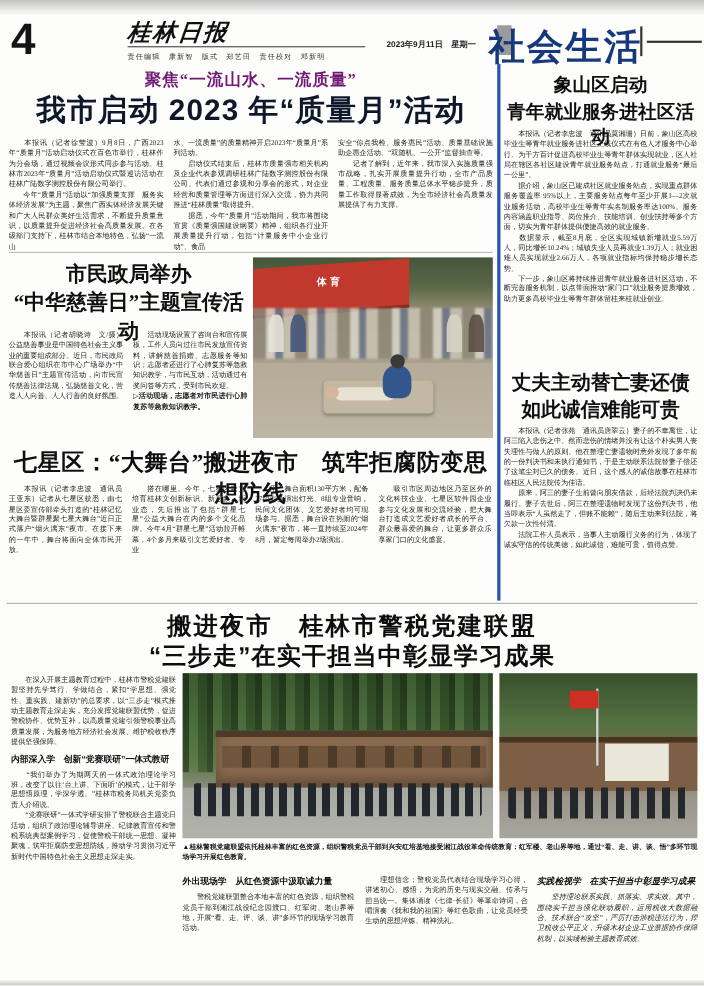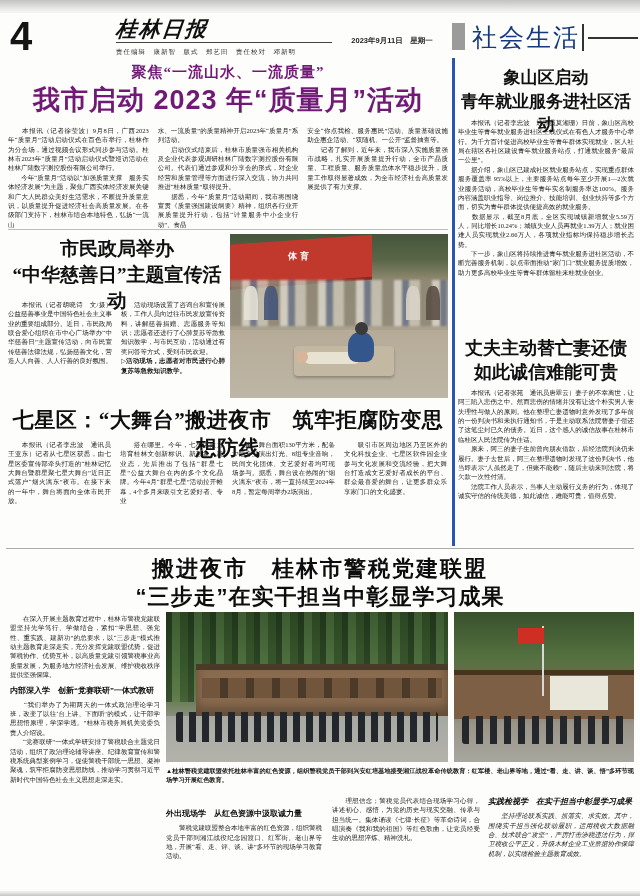--- a/index.html
+++ b/index.html
@@ -12,30 +12,30 @@
   .pagenum{position:absolute;left:10px;top:16px;font-family:"Liberation Sans",sans-serif;
         font-weight:900;font-size:40px;line-height:1;color:#141414;}
   .masthead{position:absolute;left:116px;top:15px;font-size:21px;font-weight:bold;font-style:italic;
         letter-spacing:2px;transform:skewX(-6deg);color:#101010;}
   .head-rule{position:absolute;left:116px;top:42px;width:216px;height:1px;background:#444;}
   .dateline{position:absolute;left:336px;top:36px;width:112px;font-family:"Liberation Sans",sans-serif;
         font-size:7.5px;font-weight:bold;color:#222;text-align:center;}
   .staffline{position:absolute;left:116px;top:48px;font-family:"Liberation Sans",sans-serif;
         font-size:6.5px;letter-spacing:1px;color:#333;}
   .grayblock{position:absolute;left:452px;top:23px;width:13px;height:27px;background:#9b9b9b;}
-  .sectiontitle{position:absolute;left:472px;top:21px;font-family:"Liberation Sans",sans-serif;
-        font-weight:400;font-size:25px;letter-spacing:2px;color:#16387c;}
+  .sectiontitle{position:absolute;left:444px;top:21px;font-family:"Liberation Sans",sans-serif;
+        font-weight:700;font-size:33px;letter-spacing:2px;color:#16387c;}
   .bracket-v{position:absolute;left:582px;top:24px;width:2px;height:27px;background:#333;}
   .bracket-h{position:absolute;left:588px;top:37px;width:50px;height:1.5px;background:#333;}
   .divider-v{position:absolute;left:452px;top:58px;width:3px;height:488px;background:#2b55b0;}
   
   .kicker{position:absolute;left:8px;top:63px;width:440px;text-align:center;
         font-weight:bold;font-size:15px;letter-spacing:1px;color:#701a75;}
   .headline-main{position:absolute;left:8px;top:82px;width:440px;text-align:center;
-        font-family:"Liberation Sans",sans-serif;font-weight:900;font-size:27px;letter-spacing:1px;color:#701a75;}
+        font-family:"Liberation Sans",sans-serif;font-weight:900;font-size:27px;letter-spacing:1px;color:#0f172a;}
   .bodycol{font-size:6.5px;line-height:1.44;text-align:justify;white-space:pre-line;
         word-break:break-all;color:#1c1c1c;}
   .cols{position:absolute;display:flex;gap:9px;}
   .rule-light{position:absolute;background:#bdbdbd;height:1px;}
   .h-serif{font-weight:bold;text-align:center;color:#0f0f0f;}
   .note-bold{font-weight:bold;}
   
   .minzheng-t1{position:absolute;left:8px;top:236px;width:218px;font-size:19px;}
   .minzheng-t2{position:absolute;left:8px;top:262px;width:218px;font-size:19px;}
   .xiangshan-t1{position:absolute;left:458px;top:66px;width:176px;font-size:17px;}
@@ -196,21 +196,21 @@
     <div class="p3-wall"></div>
     <div class="p3-white"></div>
     <div class="p3-flagpole"></div>
     <div class="p3-flag"></div>
     <div class="p3-people"></div>
   </div>
 
   <div class="b-caption">▲桂林警税党建联盟依托桂林丰富的红色资源，组织警税党员干部到兴安红培基地接受湘江战役革命传统教育：红军楼、老山界等地，通过“看、走、讲、谈、悟”多环节现场学习开展红色教育。</div>
 
   <div class="b-col2">
-    <div class="subhead" style="margin-top:12px;">外出现场学　从红色资源中汲取诚力量</div>
+    <div class="subhead" style="margin-top:0;">外出现场学　从红色资源中汲取诚力量</div>
     <div class="bodycol">　　警税党建联盟整合本地丰富的红色资源，组织警税党员干部到湘江战役纪念园渡口、红军街、老山界等地，开展“看、走、评、谈、讲”多环节的现场学习教育活动。</div>
   </div>
   <div class="b-col3">
     <div class="bodycol">　　理想信念；警税党员代表结合现场学习心得，讲述初心、感悟，为党的历史与现实交融、传承与担当统一。集体诵读《七律·长征》等革命诗词，合唱演奏《我和我的祖国》等红色歌曲，让党员经受生动的思想淬炼、精神洗礼。</div>
   </div>
   <div class="b-col4">
     <div class="subhead" style="margin-top:0;">实践检视学　在实干担当中彰显学习成果</div>
     <div class="bodycol">　　坚持理论联系实践、抓落实、求实效。其中，围绕实干担当强化联动履职，运用税收大数据融合、技术联合“攻坚”，严厉打击涉税违法行为，捍卫税收公平正义，升级木材企业工业票据协作保障机制，以实绩检验主题教育成效。</div>
   </div>
 </div>

